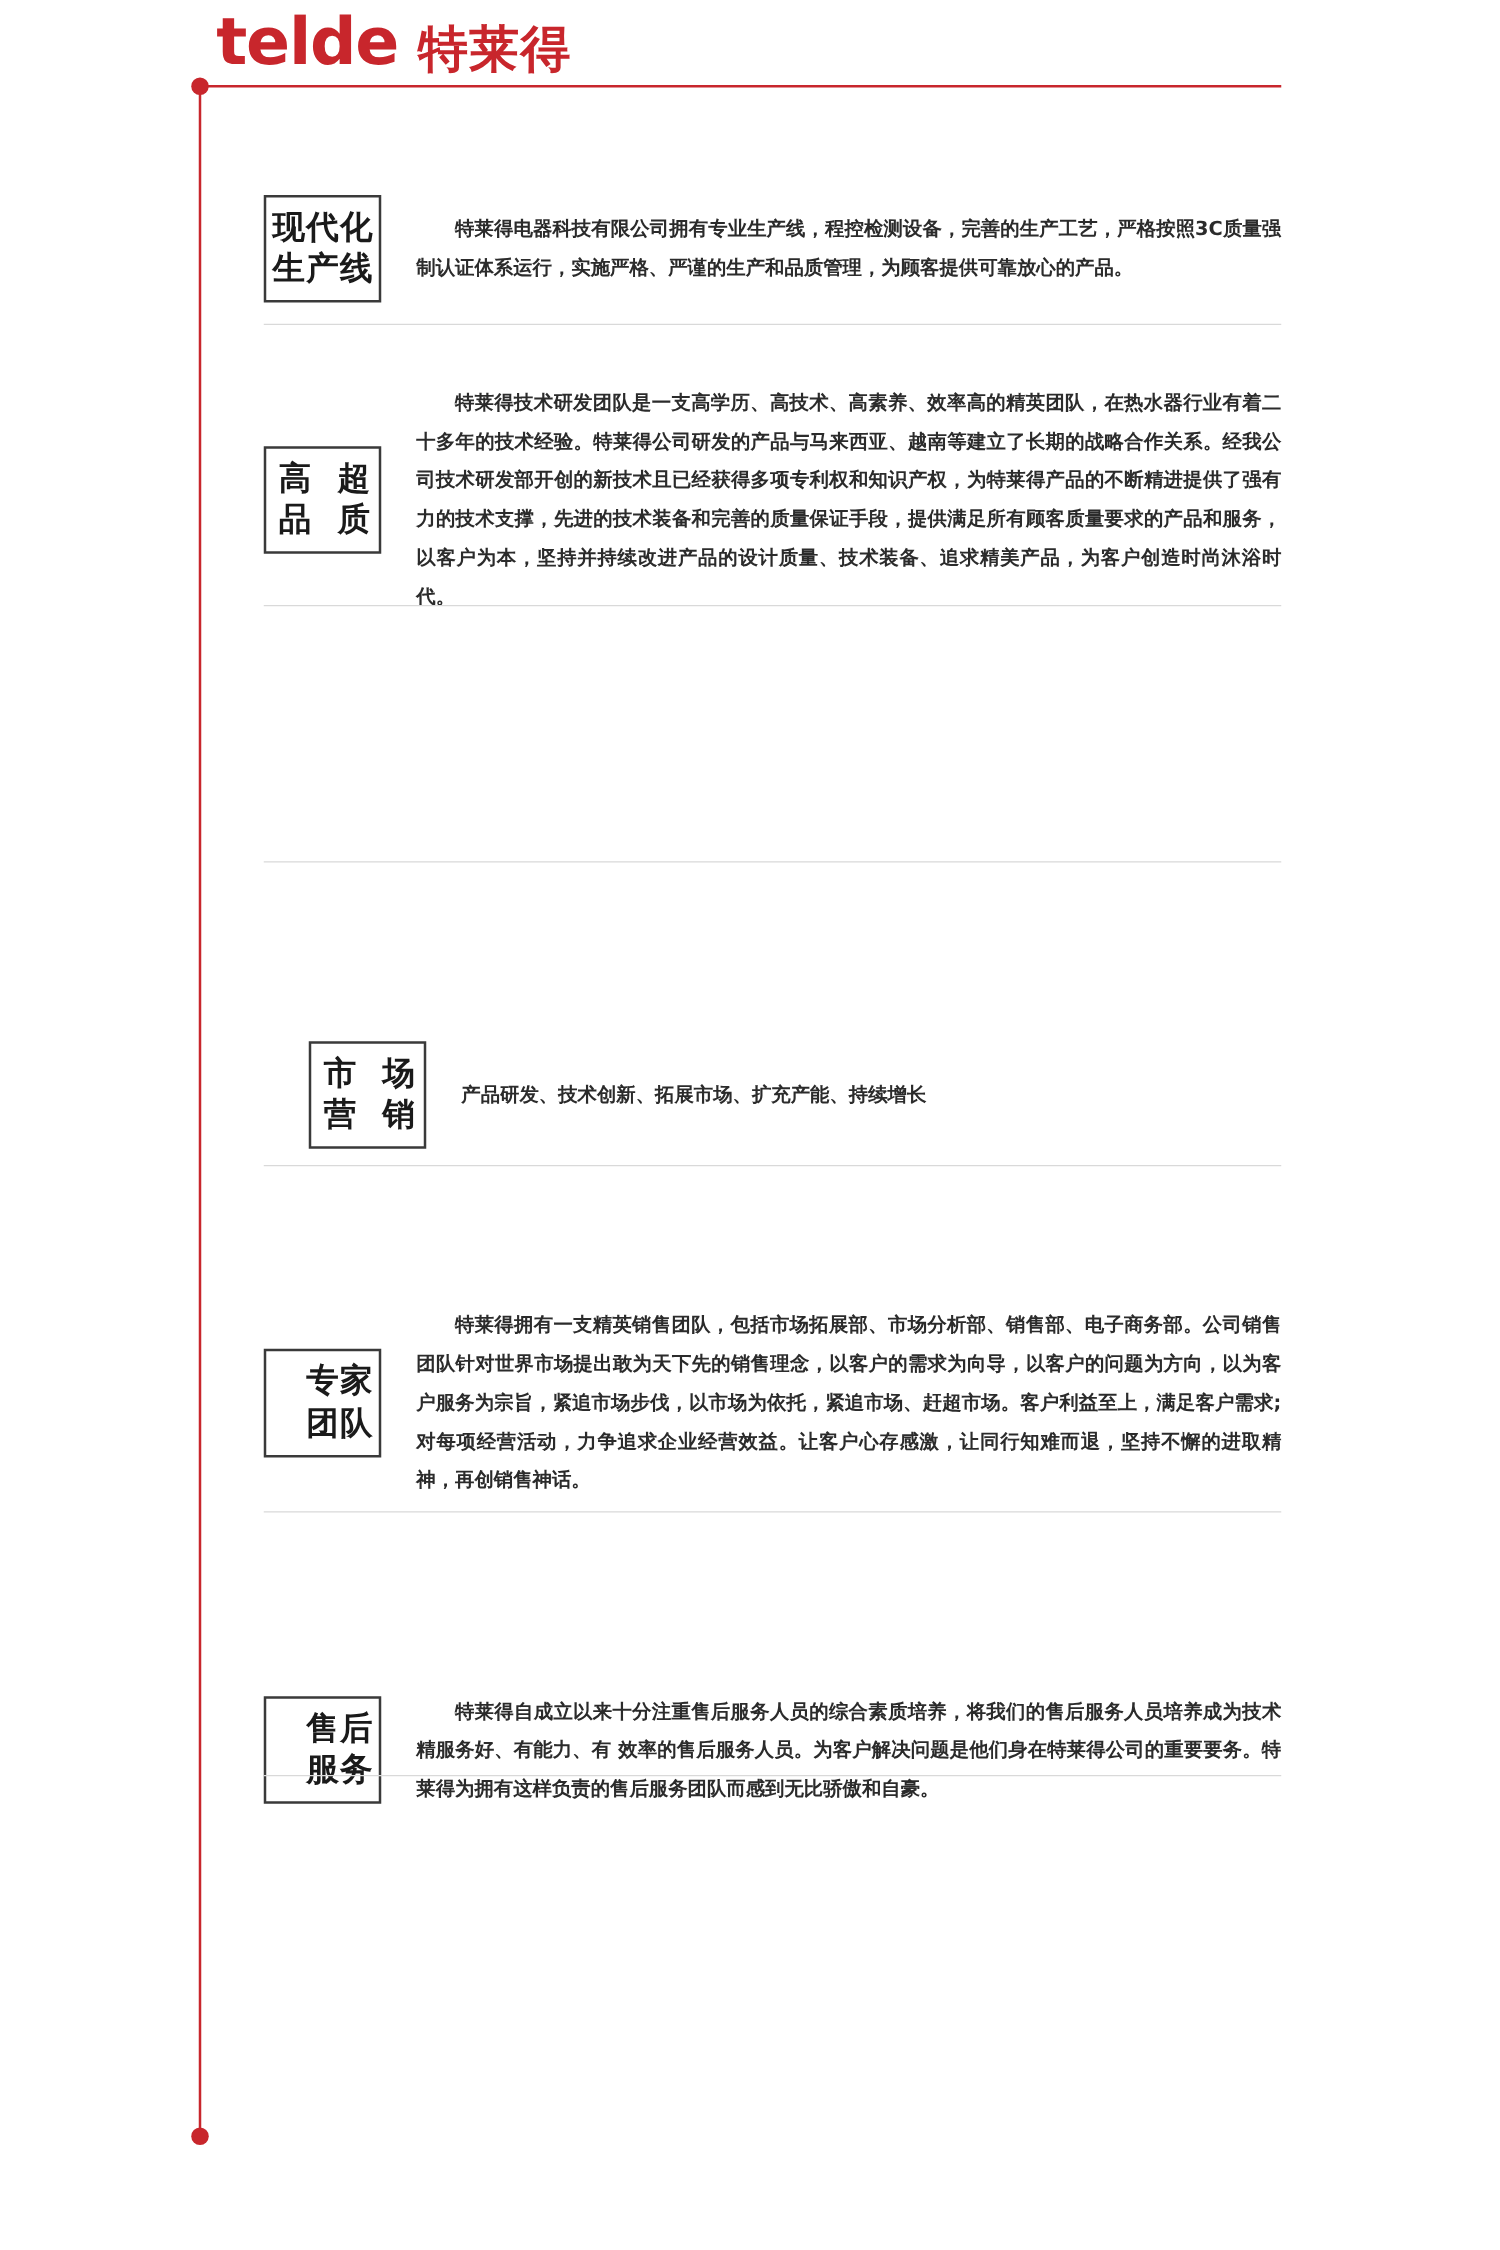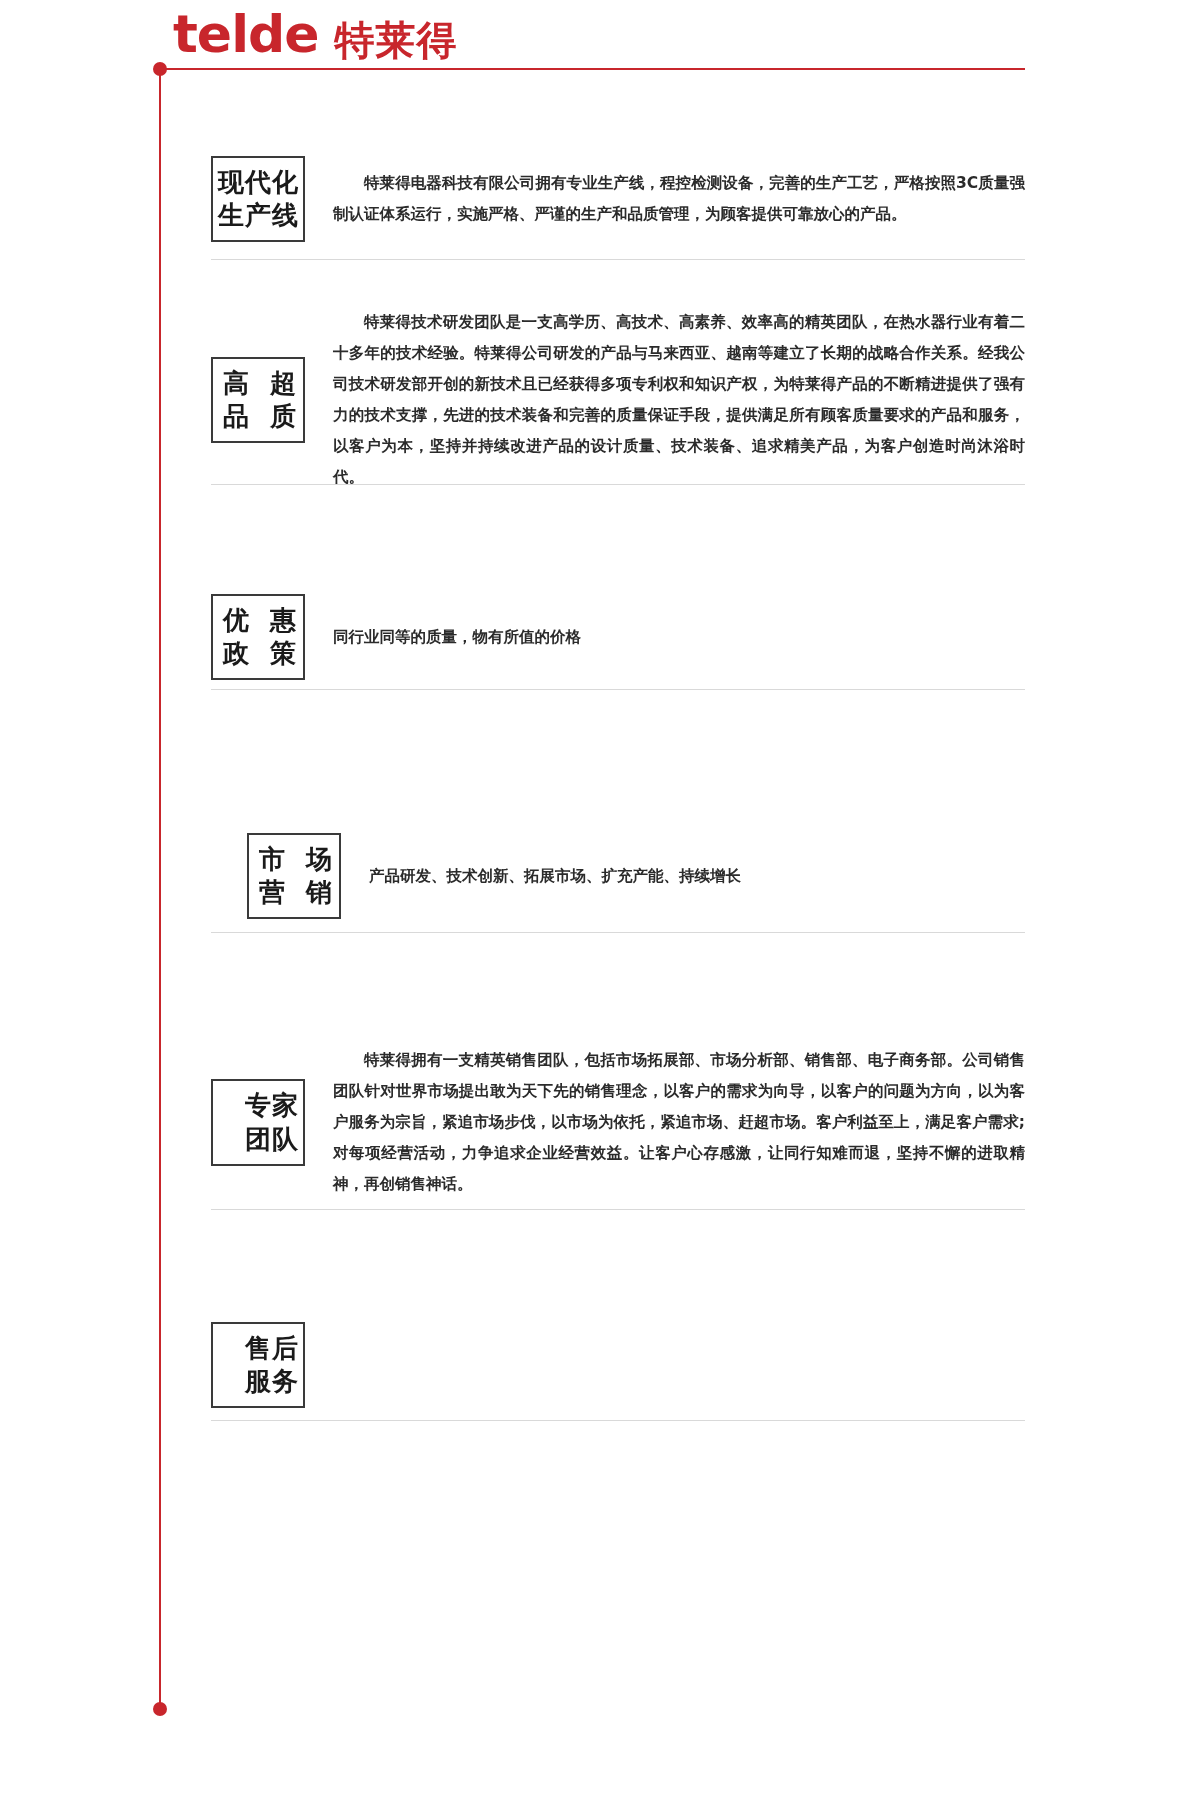--- a/index.html
+++ b/index.html
@@ -175,48 +175,42 @@
 
   <div class="row" style="top:320px; height:160px;">
     <div class="badge spaced">
       <span>高 超</span>
       <span>品 质</span>
     </div>
     <div class="body-text indent">特莱得技术研发团队是一支高学历、高技术、高素养、效率高的精英团队，在热水器行业有着二十多年的技术经验。特莱得公司研发的产品与马来西亚、越南等建立了长期的战略合作关系。经我公司技术研发部开创的新技术且已经获得多项专利权和知识产权，为特莱得产品的不断精进提供了强有力的技术支撑，先进的技术装备和完善的质量保证手段，提供满足所有顾客质量要求的产品和服务，以客户为本，坚持并持续改进产品的设计质量、技术装备、追求精美产品，为客户创造时尚沐浴时代。</div>
   </div>
   <div class="row-sep" style="top:484px;"></div>
 
-  <div class="row" style="top:585px; height:104px;">
-    <div class="badge spaced">
-      <span>优 惠</span>
-      <span>政 策</span>
-    </div>
-    <div class="body-text short">同行业同等的质量，物有所值的价格</div>
-  </div>
   <div class="row-sep" style="top:689px;"></div>
 
   <div class="row" style="top:826px; height:100px;padding-left:36px;">
     <div class="badge spaced">
       <span>市 场</span>
       <span>营 销</span>
     </div>
     <div class="body-text short">产品研发、技术创新、拓展市场、扩充产能、持续增长</div>
   </div>
   <div class="row-sep" style="top:932px;"></div>
 
   <div class="row" style="top:1040px; height:165px;">
     <div class="badge">
       <span>专家</span>
       <span>团队</span>
     </div>
     <div class="body-text indent">特莱得拥有一支精英销售团队，包括市场拓展部、市场分析部、销售部、电子商务部。公司销售团队针对世界市场提出敢为天下先的销售理念，以客户的需求为向导，以客户的问题为方向，以为客户服务为宗旨，紧追市场步伐，以市场为依托，紧追市场、赶超市场。客户利益至上，满足客户需求;对每项经营活动，力争追求企业经营效益。让客户心存感激，让同行知难而退，坚持不懈的进取精神，再创销售神话。</div>
   </div>
   <div class="row-sep" style="top:1209px;"></div>
 
-  <div class="row" style="top:1310px; height:110px;">
+  <div class="row" style="top:1345px; height:110px;">
     <div class="badge">
       <span>售后</span>
       <span>服务</span>
     </div>
+    <div class="body-text indent">特莱得自成立以来十分注重售后服务人员的综合素质培养，将我们的售后服务人员培养成为技术精服务好、有能力、有 效率的售后服务人员。为客户解决问题是他们身在特莱得公司的重要要务。特莱得为拥有这样负责的售后服务团队而感到无比骄傲和自豪。</div>
   </div>
   <div class="row-sep" style="top:1420px;"></div>
 
 </div>
 
 </body></html>

